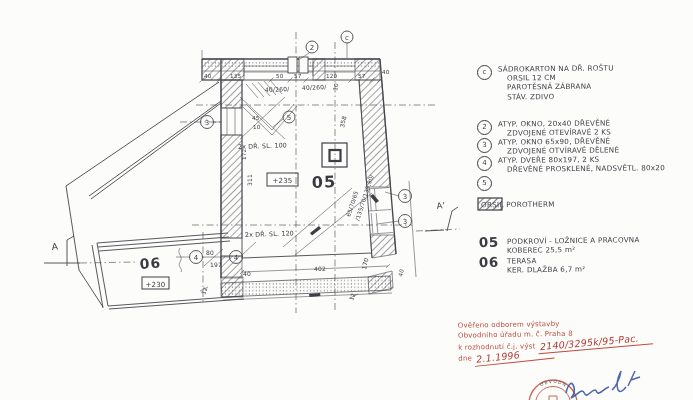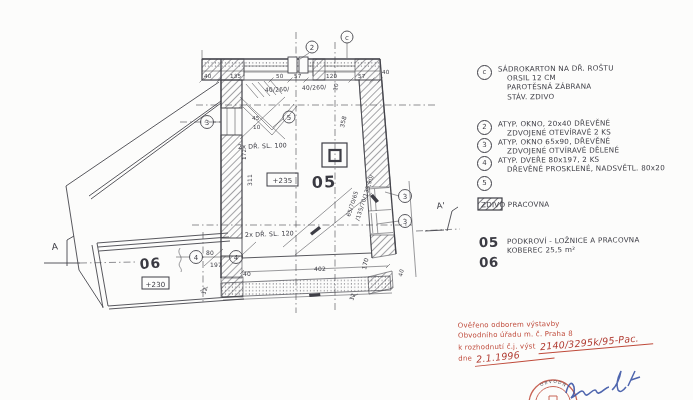--- a/index.html
+++ b/index.html
@@ -253,34 +253,38 @@
   <div class="legend-item" style="top:197px">
     <svg width="26" height="14">
       <defs>
         <pattern id="hatchL" width="5" height="5" patternUnits="userSpaceOnUse" patternTransform="rotate(45)">
           <line x1="0" y1="0" x2="0" y2="5" stroke="#3c3c44" stroke-width="1.4"></line>
         </pattern>
       </defs>
       <rect x="1" y="1" width="24" height="12" fill="url(#hatchL)" stroke="#3c3c44" stroke-width="1.2"></rect>
     </svg>
     <div class="lt" style="padding-top:3px;padding-left:4px">
-      <div>ZDIVO PRACOVNA</div>
+      <div>ORSIL POROTHERM</div>
     </div>
   </div>
 
   <div class="lroom" style="top:236px">
     <span class="rnum">05</span>
     <div class="rlines">
       <div>PODKROVÍ - LOŽNICE A PRACOVNA</div>
       <div>KOBEREC 25,5 m²</div>
     </div>
   </div>
 
   <div class="lroom" style="top:256px">
     <span class="rnum">06</span>
+    <div class="rlines">
+      <div>TERASA</div>
+      <div>KER. DLAŽBA 6,7 m²</div>
+    </div>
   </div>
 
 </div>
 
 <div class="stamp">
   <div>Ověřeno odborem výstavby</div>
   <div>Obvodního úřadu m. č. Praha 8</div>
   <div>
     <span>k rozhodnutí č.j. výst</span>
     <span class="hw">2140/3295k/95-Pac.</span>

